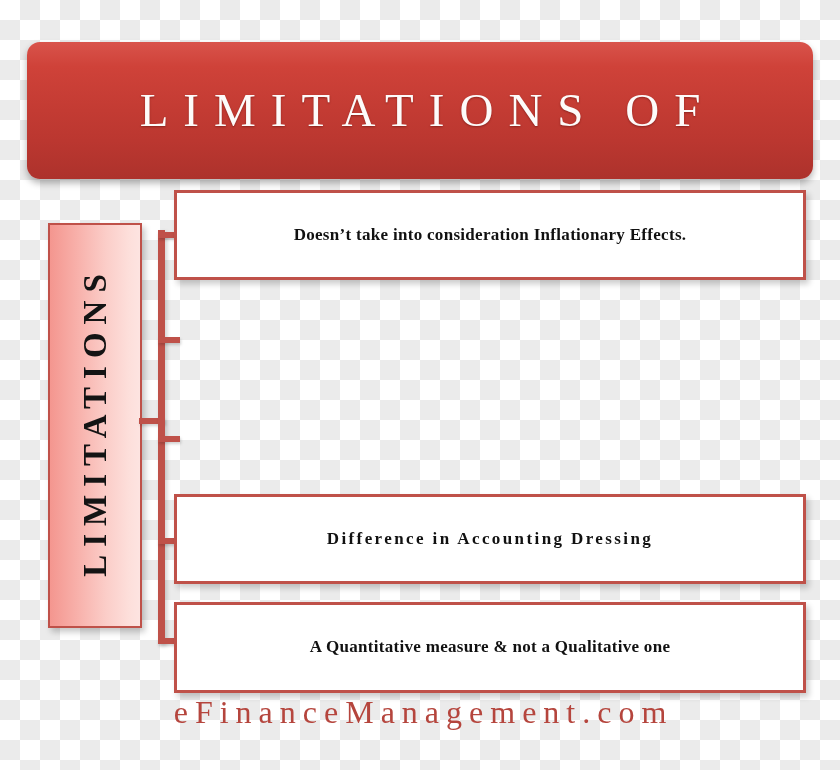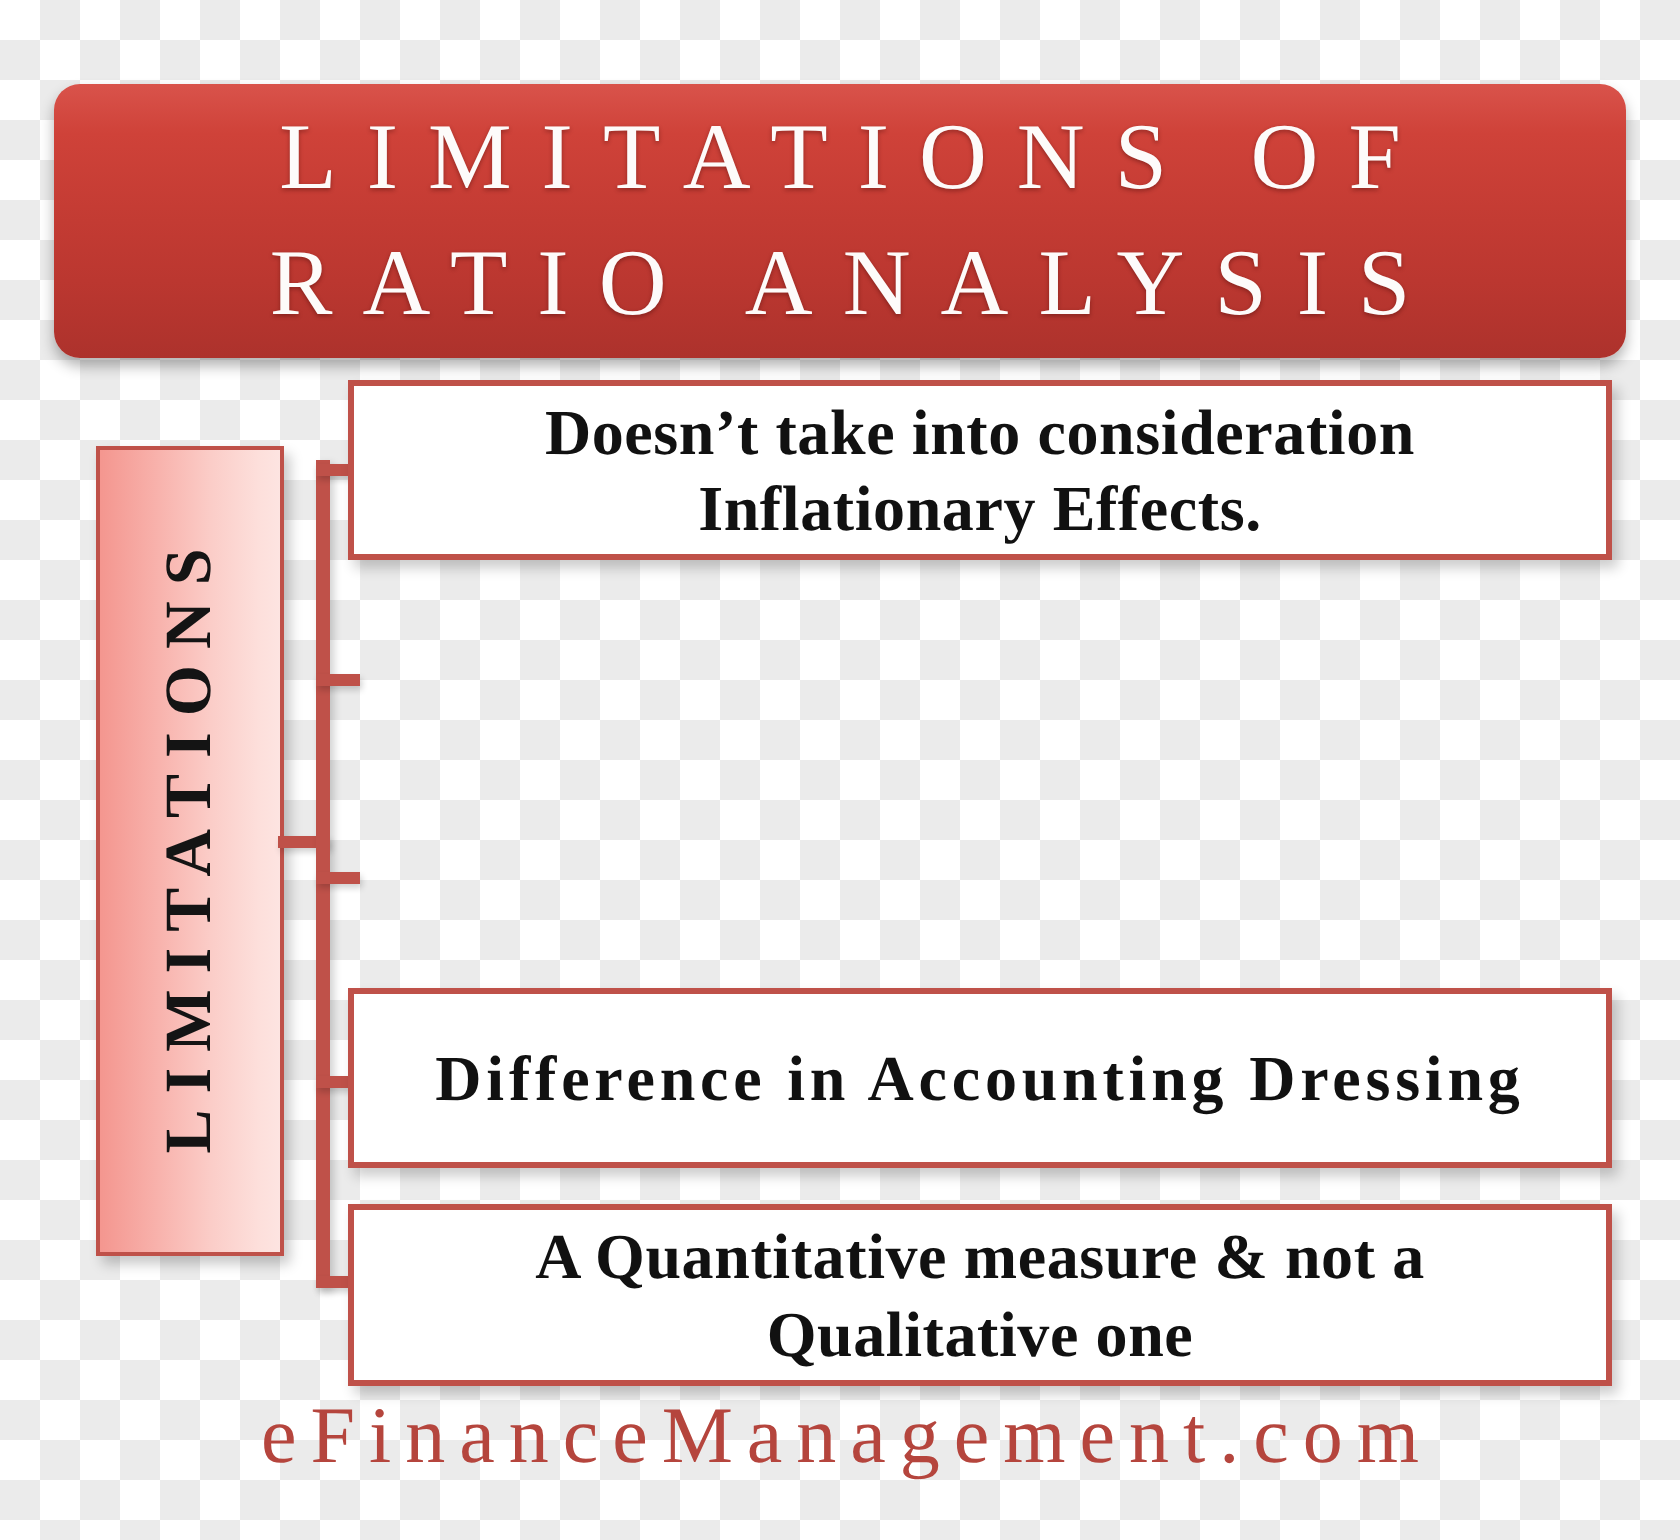--- a/index.html
+++ b/index.html
@@ -123,51 +123,50 @@
     width: 632px;
     background: #ffffff;
     border: 3px solid #bf5149;
     box-shadow: 3px 4px 6px rgba(0,0,0,0.20);
     display: flex;
     align-items: center;
     justify-content: center;
     padding: 4px 12px;
   }
   .box-text {
-    font-size: 32px;
+    font-size: 17px;
     font-weight: bold;
     color: #111111;
     text-align: center;
     line-height: 1.20;
     letter-spacing: 0.3px;
   }
   .box-text.wide { letter-spacing: 2.4px; }
 
   
   .footer {
     position: absolute;
     left: 0;
     top: 694px;
     width: 840px;
     text-align: center;
     color: #b5453d;
-    font-size: 40px;
+    font-size: 32px;
     letter-spacing: 7px;
     text-indent: 7px;
     white-space: nowrap;
   }
 </style>
 </head>
 <body>
 
 <div id="canvas">
 
   <div class="title-banner">
     <div class="title-line">LIMITATIONS OF</div>
-    <div class="title-line">RATIO ANALYSIS</div>
   </div>
 
   <div class="sidebar">
     <div class="sidebar-label">LIMITATIONS</div>
   </div>
 
   <div class="stem"></div>
   <div class="trunk"></div>
   <div class="branch" style="top:232px"></div>
   <div class="branch" style="top:337px"></div>

